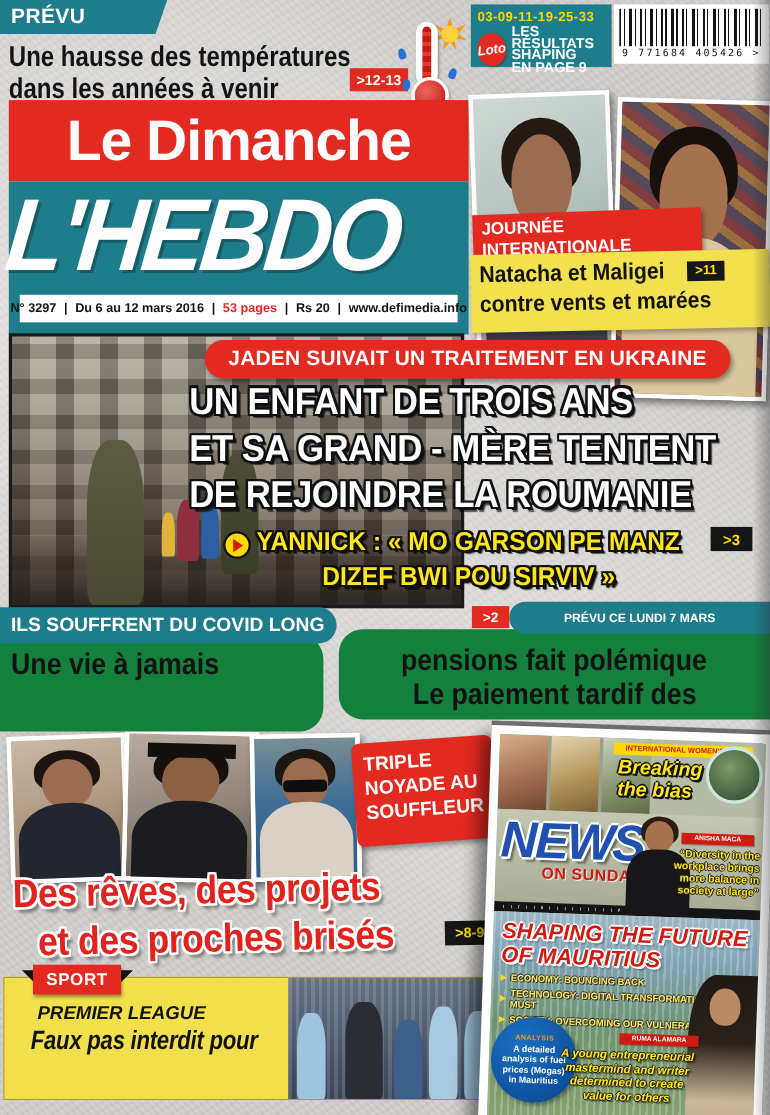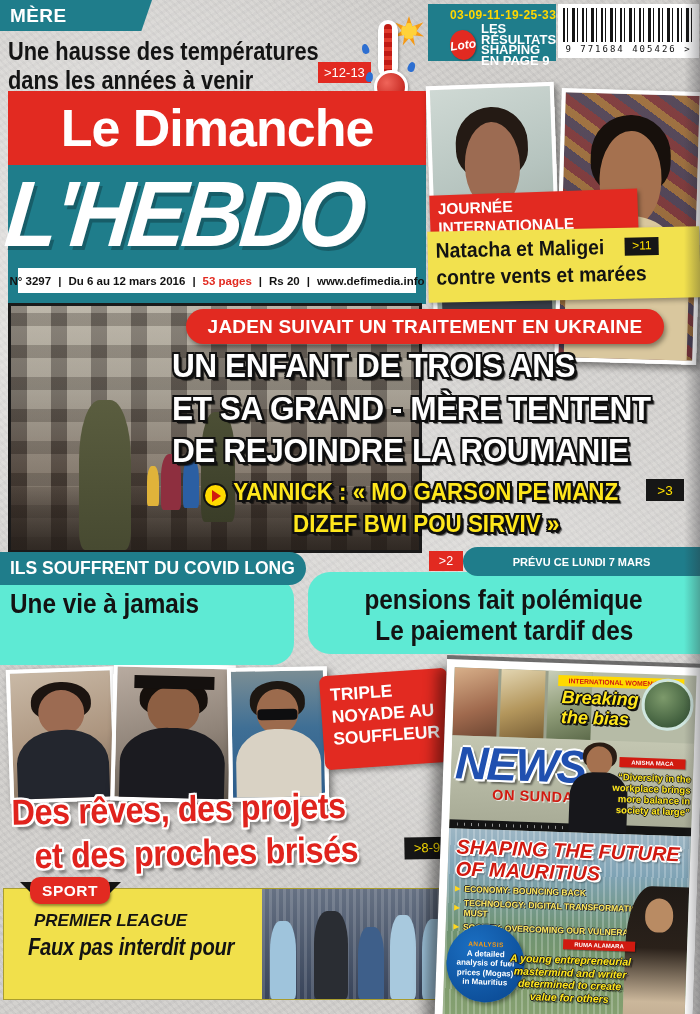--- a/index.html
+++ b/index.html
@@ -13,21 +13,21 @@
       repeating-linear-gradient(-31deg, rgba(60,60,70,.04) 0 3px, transparent 3px 7px),
       #d4d2cf;
   }
   .abs{position:absolute;}
   .edge-shade{right:0;top:0;width:16px;height:100%;
     background:linear-gradient(to left, rgba(40,40,45,.35), rgba(40,40,45,0));z-index:60;pointer-events:none;}
 
   
   .teal{background:#1f7d8b;color:#fff;}
   .redbox{background:#e22a21;color:#fff;}
-  .badge{display:inline-flex;align-items:center;justify-content:center;font-weight:400;}
+  .badge{display:inline-flex;align-items:center;justify-content:center;font-weight:700;}
   .badge-red{background:#e22a21;color:#fff;}
   .badge-blk{background:#161616;color:#ffe000;}
   .cond{display:inline-block;transform:scaleX(.9);transform-origin:left center;white-space:nowrap;}
   .ol-b{text-shadow:2px 0 0 #101010,-2px 0 0 #101010,0 2px 0 #101010,0 -2px 0 #101010,
         2px 2px 0 #101010,-2px -2px 0 #101010,2px -2px 0 #101010,-2px 2px 0 #101010,3px 3px 0 #101010,4px 4px 1px rgba(0,0,0,.6);}
   .ol-w{text-shadow:2px 0 0 #fff,-2px 0 0 #fff,0 2px 0 #fff,0 -2px 0 #fff,
         2px 2px 0 #fff,-2px -2px 0 #fff,2px -2px 0 #fff,-2px 2px 0 #fff,4px 5px 3px rgba(0,0,0,.4);}
   .photo-frame{border:4px solid #fff;box-shadow:3px 4px 7px rgba(0,0,0,.45);}
 
   
@@ -41,21 +41,21 @@
     clip-path:polygon(50% 0,61% 35%,98% 21%,75% 50%,100% 68%,63% 64%,70% 100%,50% 74%,29% 98%,35% 63%,0 70%,26% 49%,4% 22%,38% 36%);}
   .sun::after{content:"";position:absolute;inset:7px;border-radius:50%;background:#ffd23a;}
   .tube{position:absolute;left:26px;top:6px;width:20px;height:58px;background:#fff;border-radius:10px;
     box-shadow:1px 2px 3px rgba(0,0,0,.35);}
   .tube-inner{position:absolute;left:6px;top:4px;width:8px;height:52px;border-radius:5px;
     background:repeating-linear-gradient(180deg,#c01a14 0 5px,#e03a2c 5px 9px);}
   .bulb{position:absolute;left:22px;top:56px;width:28px;height:28px;border-radius:50%;
     background:radial-gradient(circle at 35% 35%, #f0655a, #b7140e);border:3px solid #fff;box-shadow:1px 2px 3px rgba(0,0,0,.35);}
   .drop{position:absolute;width:7px;height:10px;background:#2d6fd1;border-radius:50% 50% 55% 55%/ 65% 65% 40% 40%;}
 
-  .loto-box{left:428px;top:4px;width:128px;height:57px;padding:4px 22px;box-sizing:border-box;}
+  .loto-box{left:428px;top:4px;width:128px;height:57px;padding:4px 6px;box-sizing:border-box;}
   .loto-nums{color:#ffd800;font-weight:700;font-size:12px;letter-spacing:.4px;white-space:nowrap;}
   .loto-row{display:flex;align-items:center;gap:5px;margin-top:2px;}
   .loto-logo{width:30px;height:30px;border-radius:50%;background:#e22a21;color:#fff;display:flex;align-items:center;justify-content:center;
     font-style:italic;font-weight:700;font-size:12px;transform:rotate(-8deg);box-shadow:1px 1px 2px rgba(0,0,0,.3);}
   .loto-lines{color:#fff;font-weight:700;font-size:13px;line-height:10.5px;}
   .barcode{left:558px;top:4px;width:141px;height:54px;background:#fff;box-sizing:border-box;padding:4px 5px 2px;}
   .bars{height:34px;background:
     repeating-linear-gradient(90deg,#141414 0 2px,#fff 2px 4px,#141414 4px 5px,#fff 5px 9px,#141414 9px 12px,#fff 12px 14px,#141414 14px 15px,#fff 15px 19px);}
   .bar-digits{font-family:"DejaVu Sans Mono",monospace;font-size:9px;letter-spacing:2px;color:#111;text-align:center;margin-top:2px;white-space:nowrap;}
 
@@ -108,21 +108,21 @@
   .play-icon{left:203px;top:483px;width:25px;height:25px;border-radius:50%;background:#ffd900;border:2px solid #101010;
     display:flex;align-items:center;justify-content:center;box-sizing:border-box;}
   .play-tri{width:0;height:0;border-left:9px solid #d11a10;border-top:6px solid transparent;border-bottom:6px solid transparent;margin-left:2px;}
   .main-quote{left:196px;top:477px;width:460px;text-align:center;color:#ffe71c;font-weight:700;font-size:23.5px;line-height:31.5px;}
   .main-quote .cond{transform:scaleX(.95);transform-origin:center;}
   .ref-3{left:646px;top:479px;width:38px;height:22px;font-size:13.5px;}
 
   
   .covid-kicker{left:0;top:552px;width:306px;height:33px;border-radius:0 17px 17px 0;
     font-weight:700;font-size:17.5px;line-height:33px;padding-left:10px;box-sizing:border-box;z-index:5;}
-  .peach{background:#5eead4;}
+  .peach{background:#15803d;}
   .covid-box{left:0;top:577px;width:294px;height:88px;border-radius:0 22px 22px 0;padding:12px 0 0 10px;box-sizing:border-box;z-index:4;}
   .mid-line{color:#131313;font-weight:700;font-size:27px;line-height:31px;display:flex;align-items:center;gap:8px;}
   .mid-line .cond{transform:scaleX(.9);}
   .ref-67{width:50px;height:21px;font-size:13px;}
   .ref-2{left:429px;top:551px;width:34px;height:20px;font-size:12.5px;z-index:6;}
   .pens-kicker{left:463px;top:547px;width:237px;height:29px;border-radius:15px 0 0 15px;display:flex;align-items:center;justify-content:center;
     font-weight:700;font-size:11px;z-index:5;}
   .pens-box{left:308px;top:572px;width:392px;height:82px;border-radius:22px 0 0 22px;padding-top:13px;box-sizing:border-box;text-align:center;z-index:4;}
   .pens-box .mid-line{justify-content:center;}
 
@@ -140,21 +140,21 @@
   .dr-headline{left:12px;top:786px;width:460px;transform:rotate(-1.2deg);color:#e0231d;font-weight:700;font-size:36px;line-height:44px;}
   .dr-headline .cond{transform:scaleX(.9);letter-spacing:-.5px;}
   .dr-l2{display:flex;align-items:center;gap:10px;margin-left:22px;}
   .ref-89{width:46px;height:22px;font-size:13px;}
 
   
   .sport-box{left:3px;top:888px;width:452px;height:112px;background:#f1e04b;border:1px solid #a99d2f;box-sizing:border-box;}
   .tri{width:0;height:0;z-index:6;}
   .tri-l{left:20px;top:882px;border-top:13px solid #141414;border-left:13px solid transparent;}
   .tri-r{left:108px;top:882px;border-top:13px solid #141414;border-right:13px solid transparent;}
-  .sport-badge{left:30px;top:877px;width:80px;height:27px;border-radius:10px;display:flex;align-items:center;justify-content:center;
+  .sport-badge{left:30px;top:877px;width:80px;height:27px;border-radius:0;display:flex;align-items:center;justify-content:center;
     font-weight:700;font-size:15.5px;letter-spacing:.5px;box-shadow:1px 2px 3px rgba(0,0,0,.4);z-index:7;}
   .sport-kicker{left:34px;top:911px;color:#131313;font-style:italic;font-weight:700;font-size:17px;}
   .sport-headline{left:28px;top:933px;color:#131313;font-weight:700;font-size:24px;line-height:28.5px;font-style:italic;}
   .sport-headline .cond{transform:scaleX(.84);letter-spacing:-.3px;}
   .sport-l2{display:flex;align-items:center;gap:8px;}
   .ref-64{width:46px;height:22px;font-size:13.5px;}
   .sport-photo{left:262px;top:889px;width:192px;height:110px;overflow:hidden;
     background:
       repeating-linear-gradient(90deg, rgba(255,255,255,.14) 0 3px, rgba(0,0,0,0) 3px 7px),
       linear-gradient(180deg,#667183 0%,#4c586c 55%,#39445a 100%);}
@@ -211,21 +211,21 @@
   .cover-woman2{position:absolute;left:180px;top:212px;width:62px;height:154px;z-index:3;
     background:linear-gradient(180deg,#1f1a16 0%,#2a211a 40%,#cbb79b 75%,#b7a289 100%);border-radius:40% 0 0 0;}
   .cw2-face{position:absolute;left:30%;top:8%;width:46%;height:22%;border-radius:50% 50% 46% 46%;background:#b98b63;}
   .nb2{left:118px;top:268px;width:72px;height:10px;z-index:4;}
   .feat-text{position:absolute;left:62px;top:282px;width:128px;text-align:center;color:#ffe71c;font-weight:700;font-size:10.5px;line-height:12.5px;
     font-style:italic;text-shadow:1px 0 0 #222,-1px 0 0 #222,0 1px 0 #222,0 -1px 0 #222,2px 2px 1px rgba(0,0,0,.5);z-index:4;}
 </style>
 </head>
 <body>
 
-<div class="abs teal meteo-badge">MÈRE</div>
+<div class="abs teal meteo-badge">PRÉVU</div>
 <div class="abs top-headline">
   <span class="cond">Une hausse des températures</span><br>
   <span class="cond">dans les années à venir</span>
 </div>
 <div class="abs badge badge-red ref-sm" style="left:318px;top:62px;">&gt;12-13</div>
 
 <div class="abs thermo">
   <div class="sun"></div>
   <div class="tube">
       <div class="tube-inner"></div>

